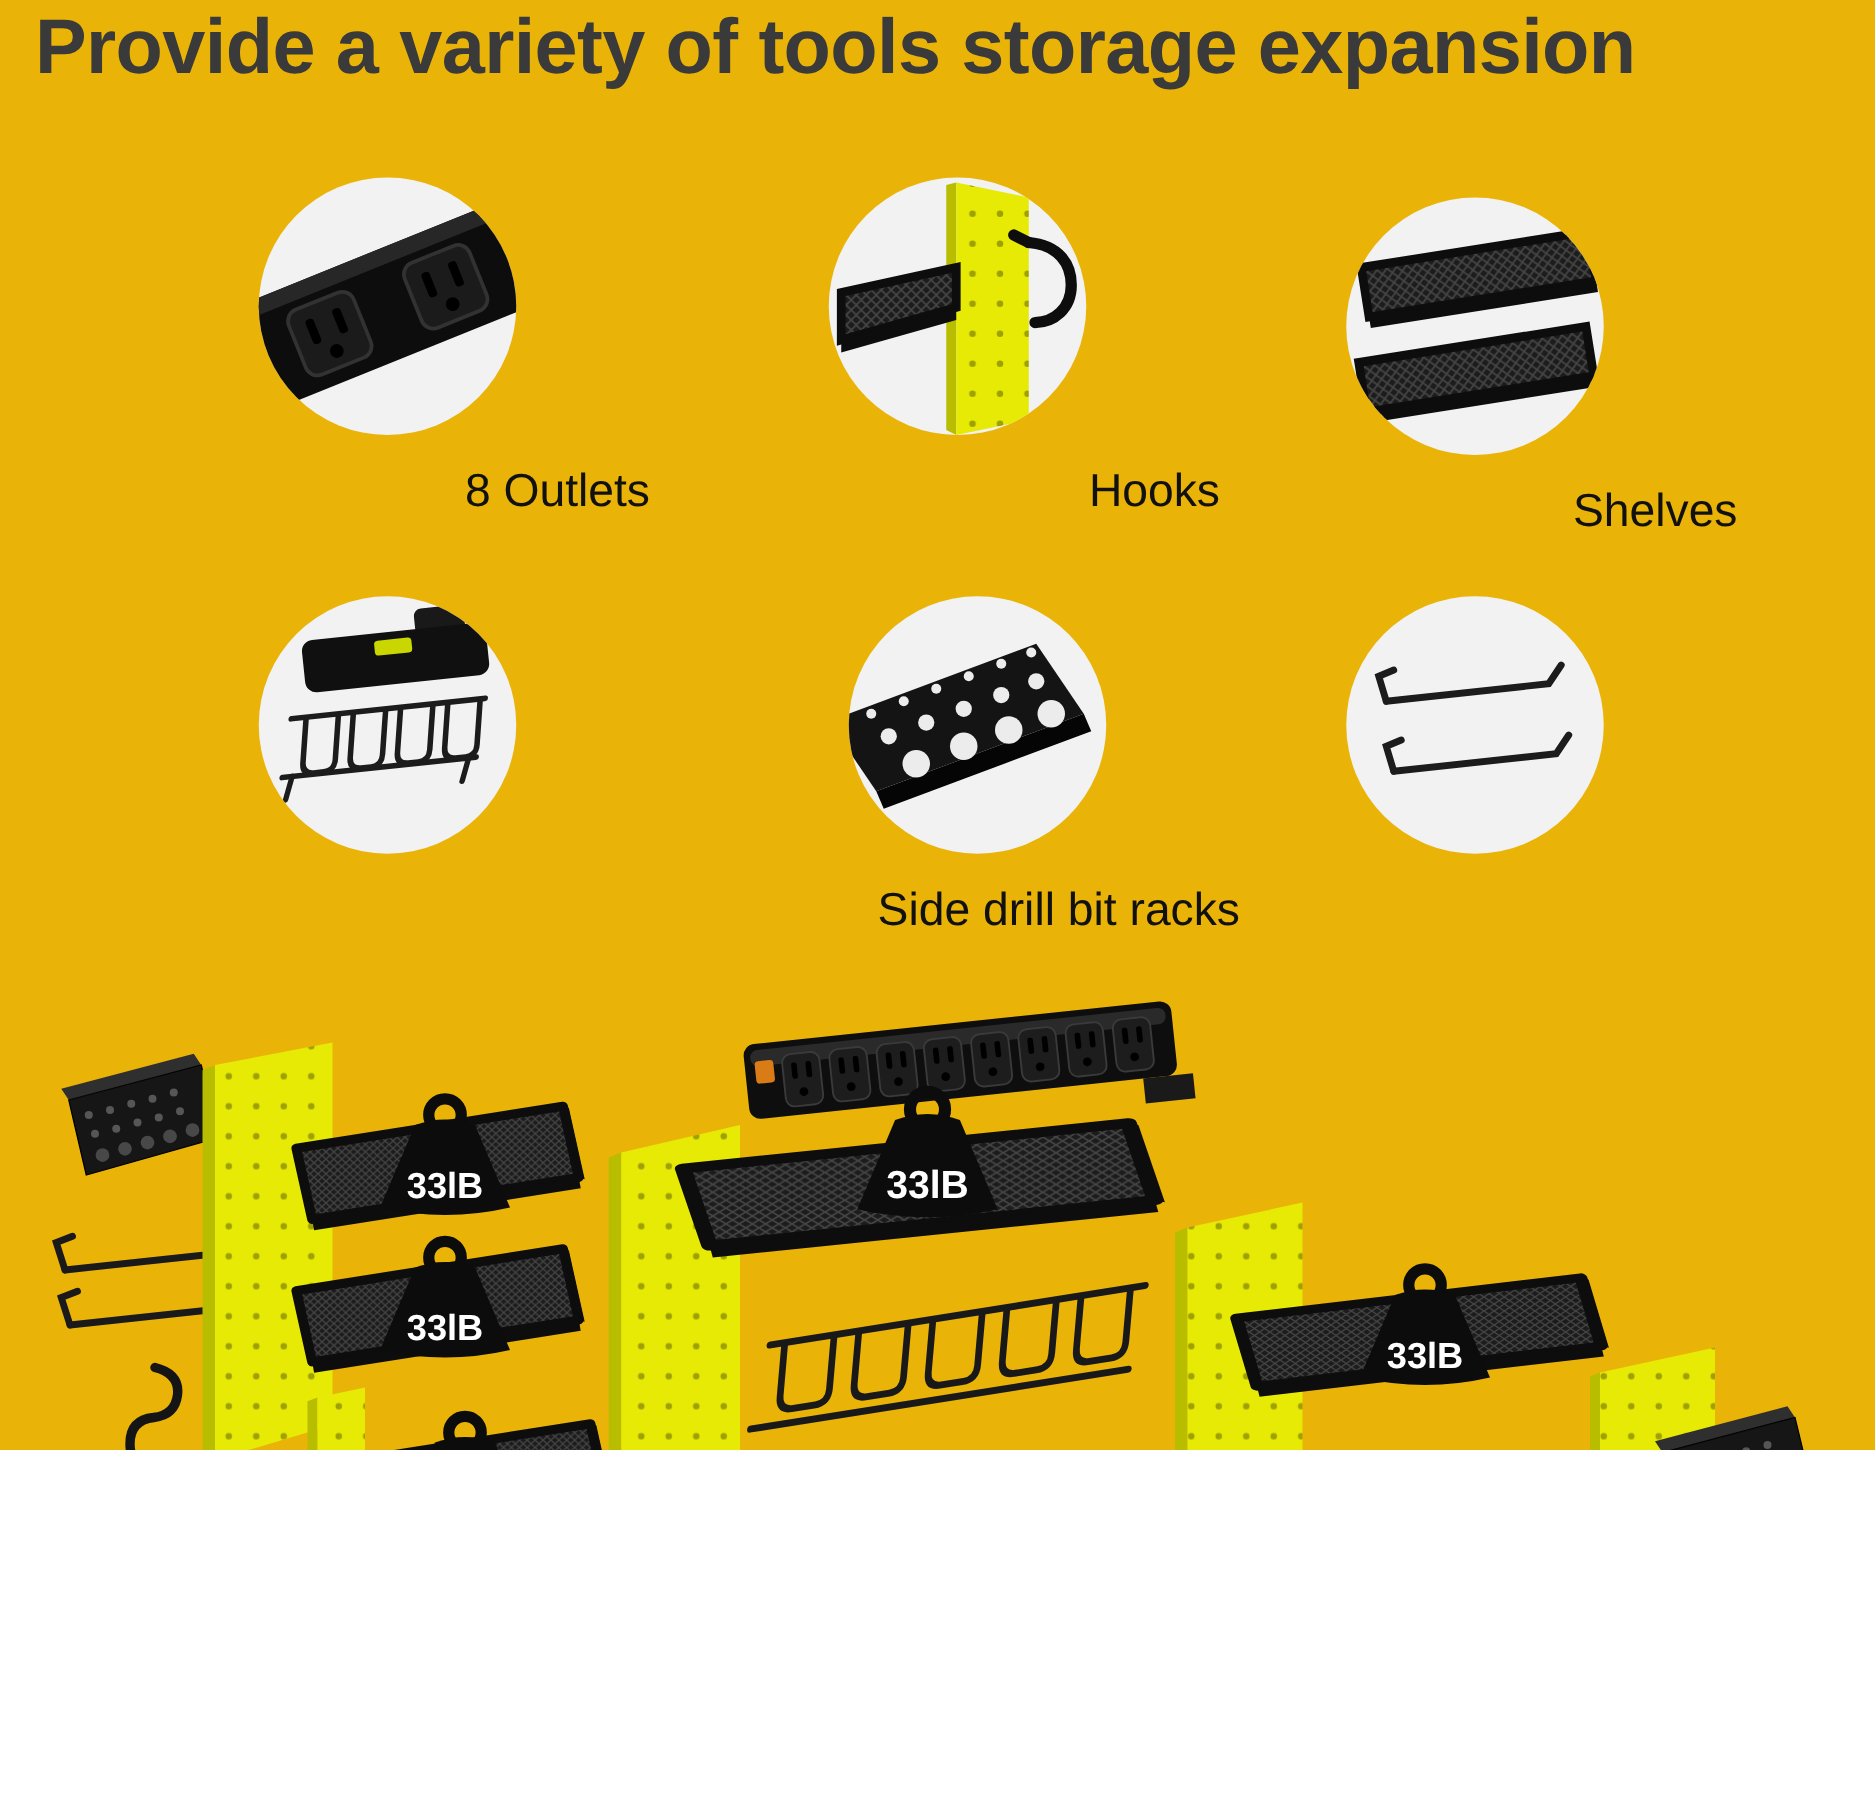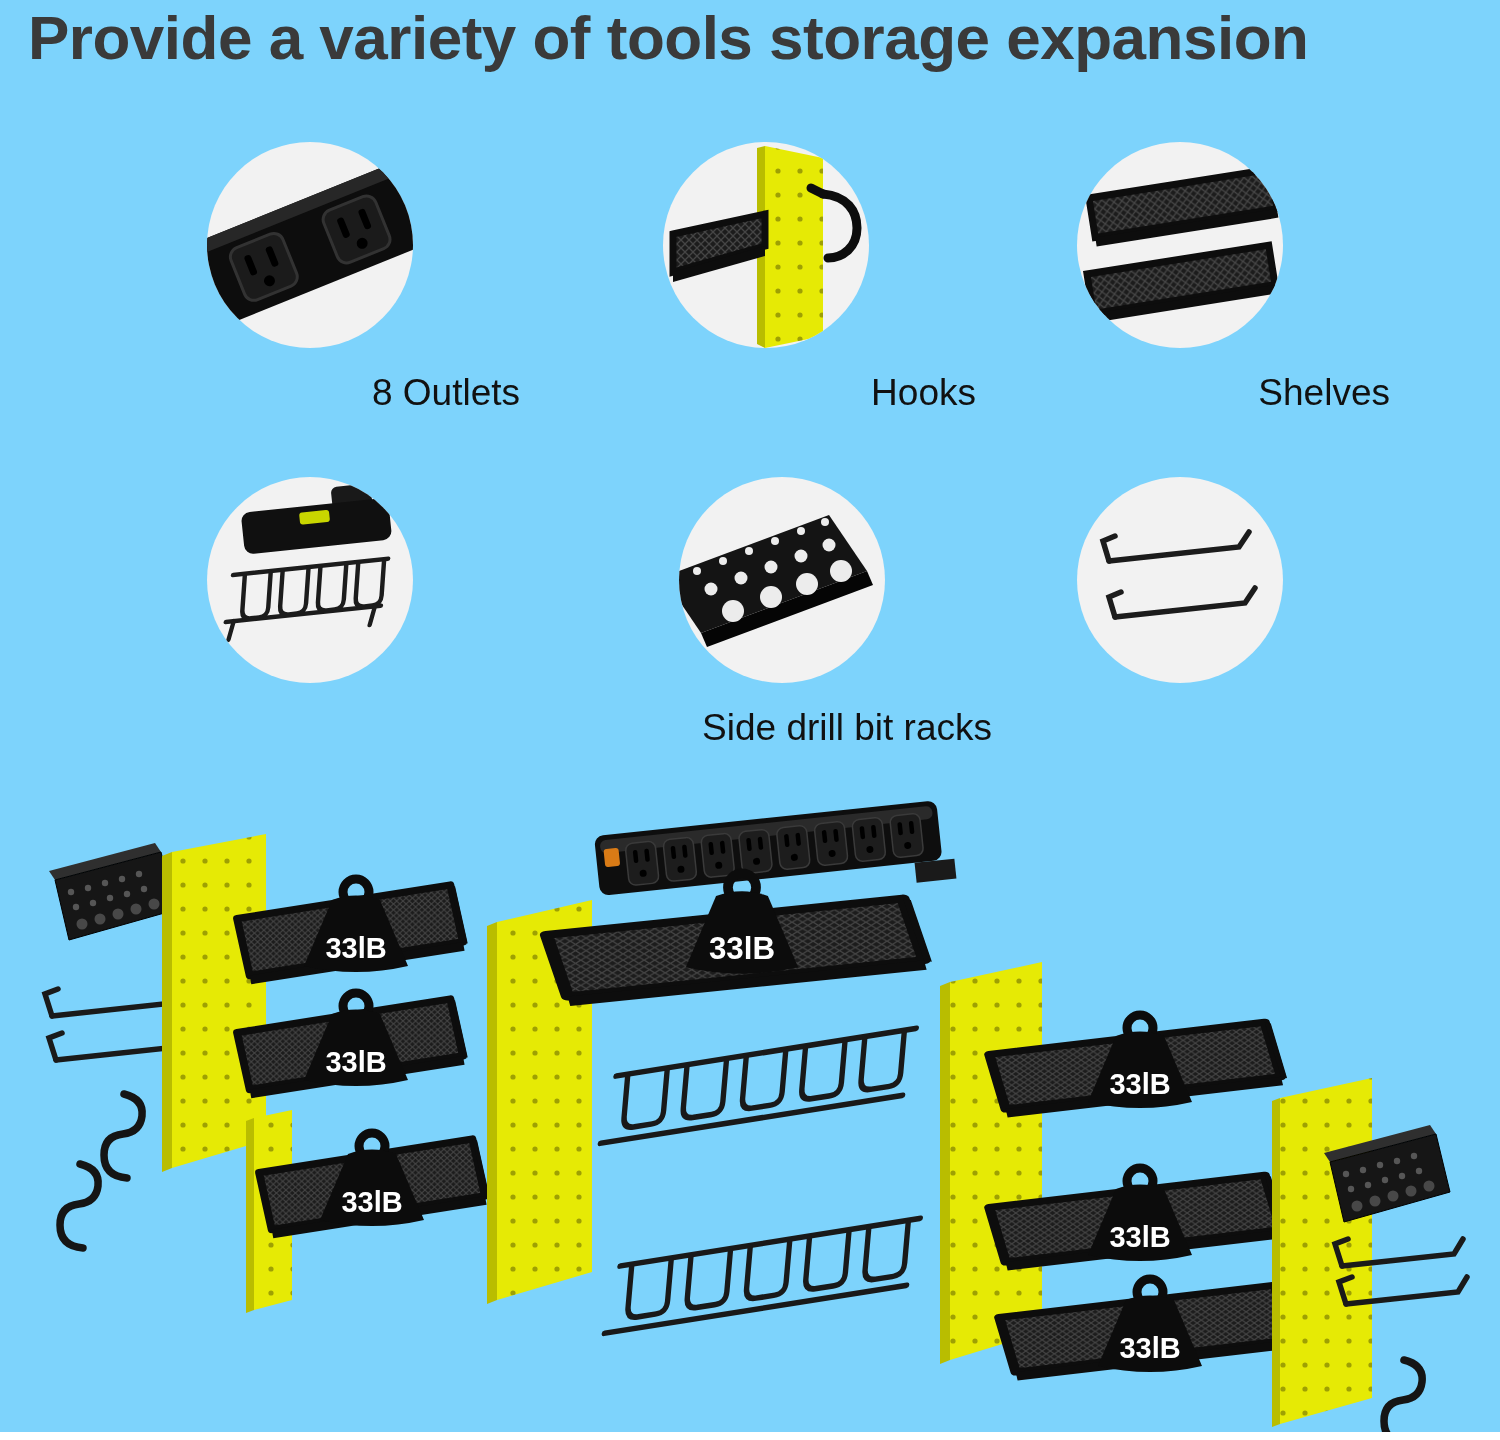--- a/index.html
+++ b/index.html
@@ -1,17 +1,17 @@
 <!DOCTYPE html>
 <html><head>
 <meta charset="utf-8">
 <style>
   html,body{margin:0;padding:0;background:#ffffff;}
   .canvas{
-    position:relative;width:1500px;height:1432px;background:#7dd3fc;overflow:hidden;
+    position:relative;width:1500px;height:1160px;background:#eab308;overflow:hidden;
     font-family:"Liberation Sans", sans-serif;
   }
   .page-title{
     position:absolute;left:28px;top:2px;margin:0;
     font-size:62px;font-weight:800;letter-spacing:-0.5px;color:#3a3a3a;white-space:nowrap;
   }
   .feature{position:absolute;width:420px;text-align:right;}
   .circle{width:210px;height:210px;margin:0 auto;}
   .circle svg{display:block;width:210px;height:210px;}
   .flabel{margin-top:22px;font-size:37px;color:#111111;}
@@ -84,21 +84,21 @@
           <polygon points="12,94 104,74 104,106 12,132" fill="url(#mesh)" stroke="#0d0d0d" stroke-width="7"></polygon>
           <polygon points="12,132 104,106 104,116 12,142" fill="#0d0d0d"></polygon>
           <path d="M162,54 c24,2 34,17 34,34 c0,19 -14,30 -29,30" stroke="#0d0d0d" stroke-width="9" fill="none" stroke-linecap="round"></path>
           <path d="M150,48 l12,6" stroke="#0d0d0d" stroke-width="9" fill="none" stroke-linecap="round"></path>
         </g>
       </svg>
     </div>
     <div class="flabel">Hooks</div>
   </div>
 
-  <div class="feature" style="left:970px;top:140px">
+  <div class="feature" style="left:970px;top:156px">
     <div class="circle">
       <svg viewBox="0 0 210 210">
         <defs>
             <clipPath id="cp3">
               <circle cx="105" cy="105" r="103"></circle>
             </clipPath>
           </defs>
         <circle cx="105" cy="105" r="103" fill="#f2f2f2"></circle>
         <g clip-path="url(#cp3)">
           <g transform="translate(14,58) rotate(-9)">

